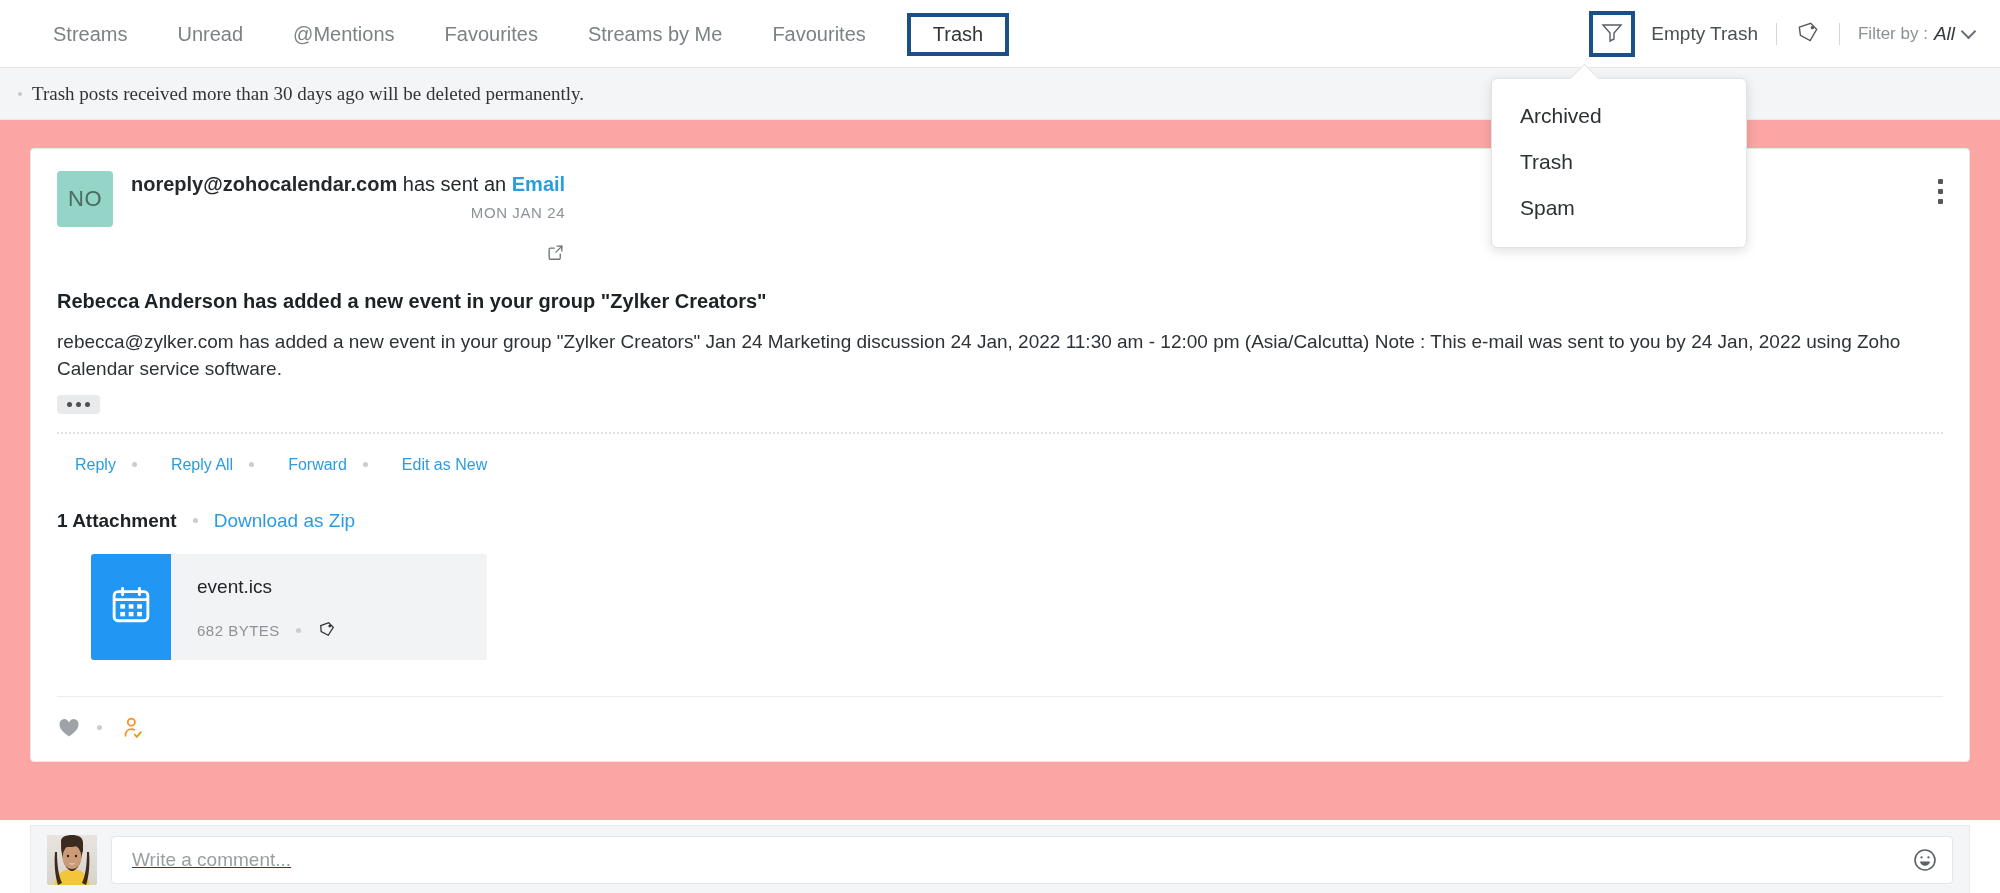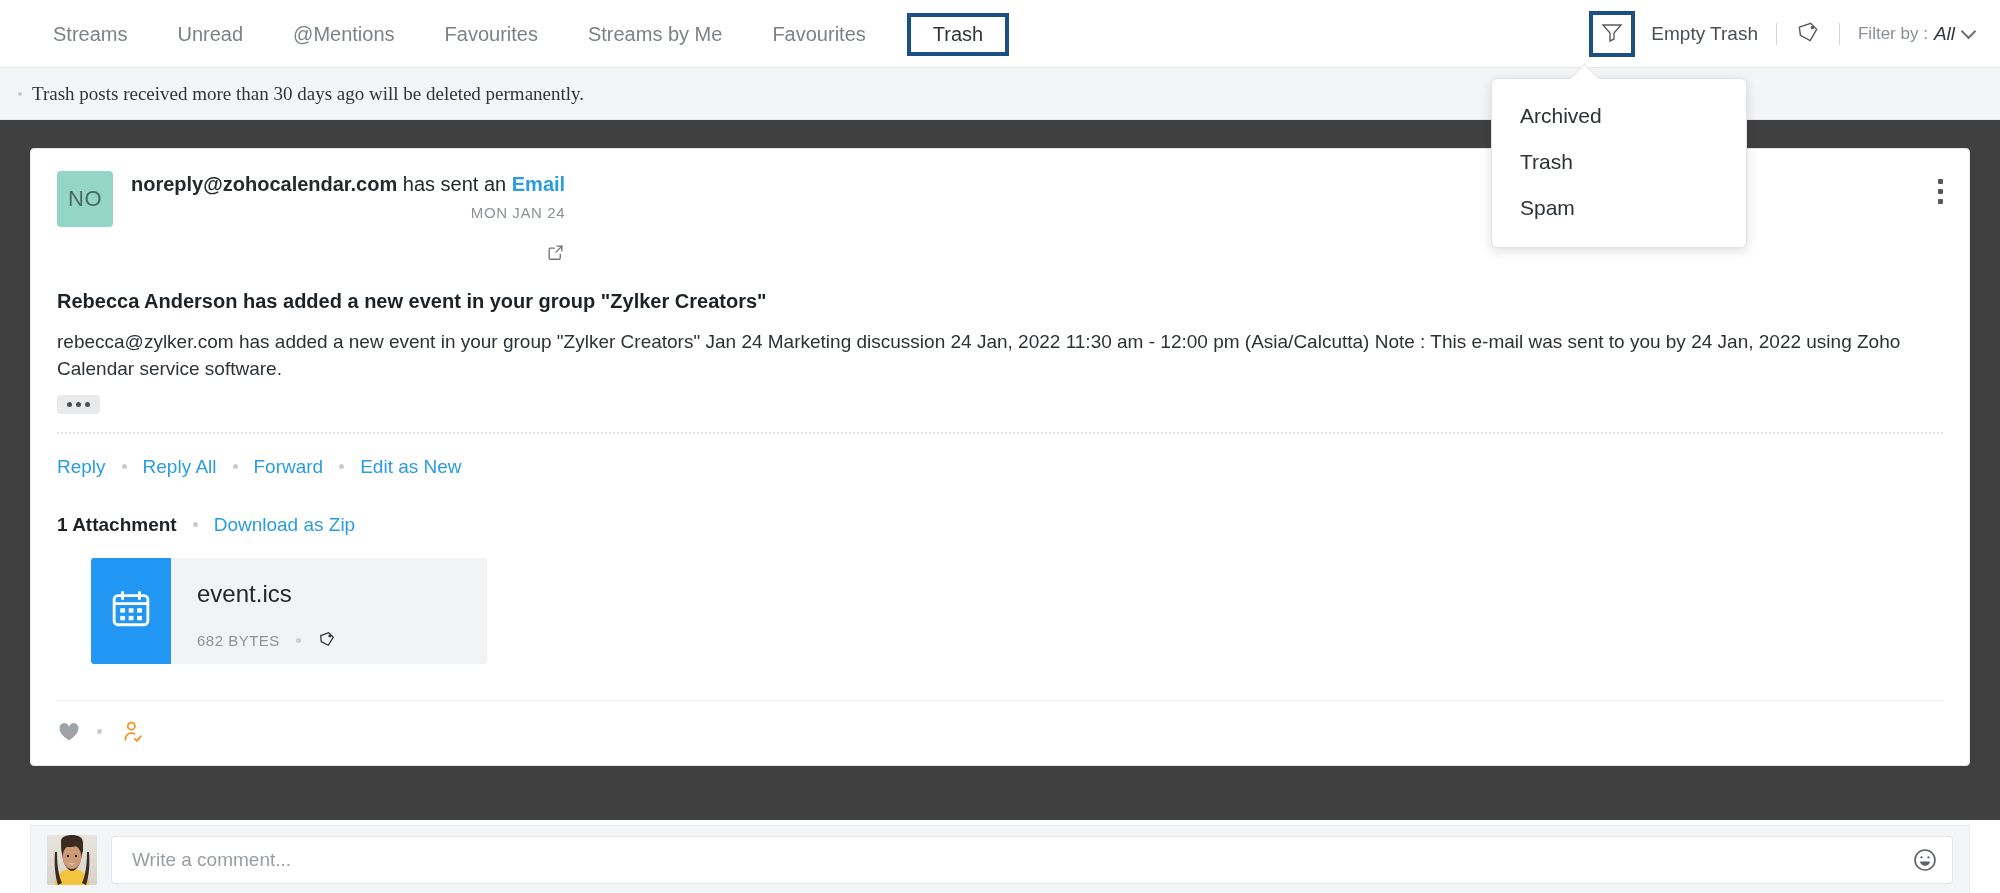--- a/index.html
+++ b/index.html
@@ -143,21 +143,21 @@
     flex: none;
   }
   .notice-text {
     font-size: 19px;
     color: #2f3438;
     font-family: Liberation Serif, serif;
   }
 
   
   .main {
-    background: #404040;
+    background: #fca5a5;
     padding: 28px 30px 0 30px;
     height: 700px;
     overflow: hidden;
   }
   .card {
     border: 1px solid #e9eaeb;
     border-radius: 4px;
     background: #fff;
     position: relative;
   }
@@ -219,21 +219,21 @@
   .dotted-sep {
     border-top: 2px dotted #e0e2e4;
     margin: 18px 0 0 0;
   }
   .actions {
     display: flex; align-items: center;
     padding: 22px 0 0 0;
     gap: 0;
   }
   .action-link {
-    font-size: 19px; color: #2c9ce0; cursor: pointer;
+    font-size: 16px; color: #2c9ce0; cursor: pointer; margin-left: 18px;
   }
   .sep-dot {
     width: 5px; height: 5px; border-radius: 50%;
     background: #c9cdd0; margin: 0 16px; flex: none;
   }
 
   .attach-head {
     display: flex; align-items: center;
     margin-top: 36px;
   }
@@ -250,21 +250,21 @@
   }
   .attach-thumb {
     width: 80px; background: #2196f3;
     display: flex; align-items: center; justify-content: center;
     flex: none;
   }
   .attach-info {
     flex: 1; background: #f2f3f4;
     padding: 22px 0 0 26px;
   }
-  .attach-name { font-size: 24px; color: #22272b; }
+  .attach-name { font-size: 19px; color: #22272b; }
   .attach-sub { margin-top: 21px; display: flex; align-items: center; text-align: center; }
   .attach-size { font-size: 15px; color: #8c9297; letter-spacing: 0.5px;}
 
   .react-sep { border-top: 1px solid #ededee; margin-top: 36px; }
   .reactions {
     display: flex; align-items: center;
     padding: 18px 0 20px 0;
   }
   .heart { cursor: pointer; display: flex;}
   .tick-person { cursor: pointer; display:flex; margin-left: 2px;}
@@ -297,20 +297,21 @@
     display: flex; align-items: center;
     padding: 0 18px;
     position: relative;
   }
   .comment-input {
     border: none; outline: none;
     width: 100%; height: 100%;
     font-size: 19px; color: #7f1d1d;
     font-family: "Liberation Sans", sans-serif;
     background: transparent;
+    text-decoration: underline;
   }
   .comment-input::placeholder { color: #999ea2; }
   .emoji-btn { position: absolute; right: 14px; cursor: pointer; display:flex;}
 
   .outer-wrap { position: relative; width: 2000px; height: 893px; overflow: hidden;}
 </style>
 </head>
 <body>
 
 <div class="outer-wrap">

